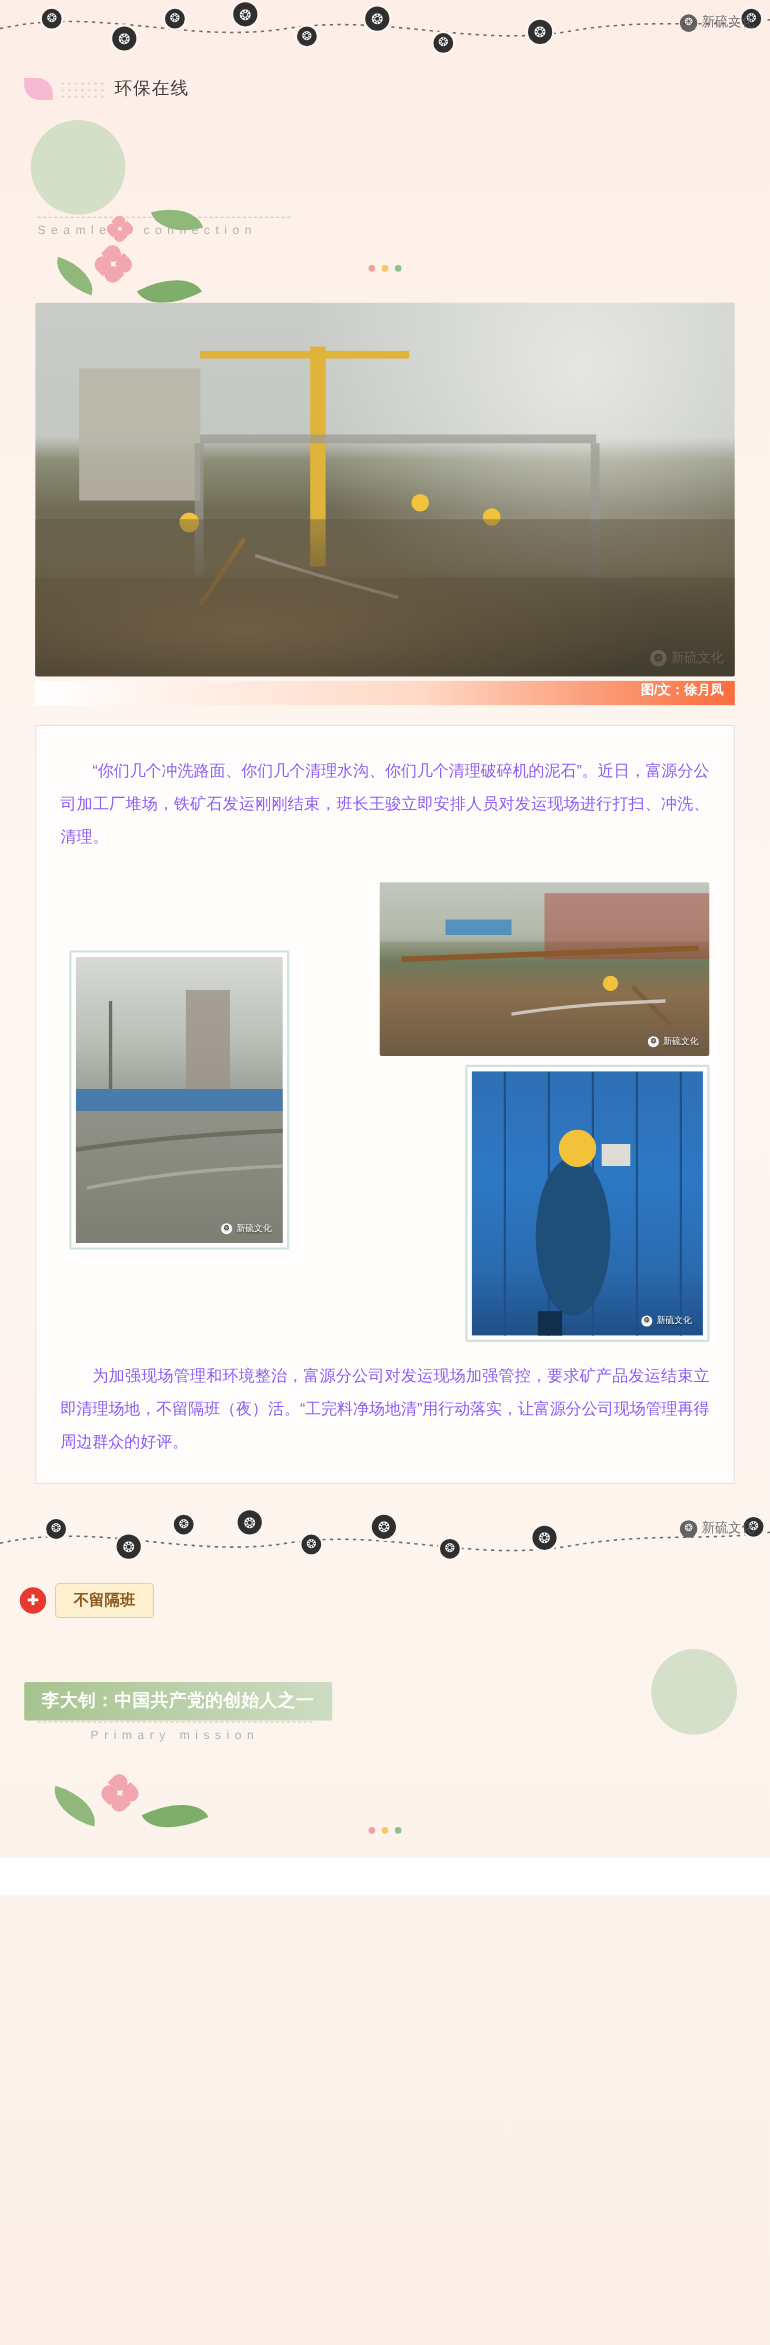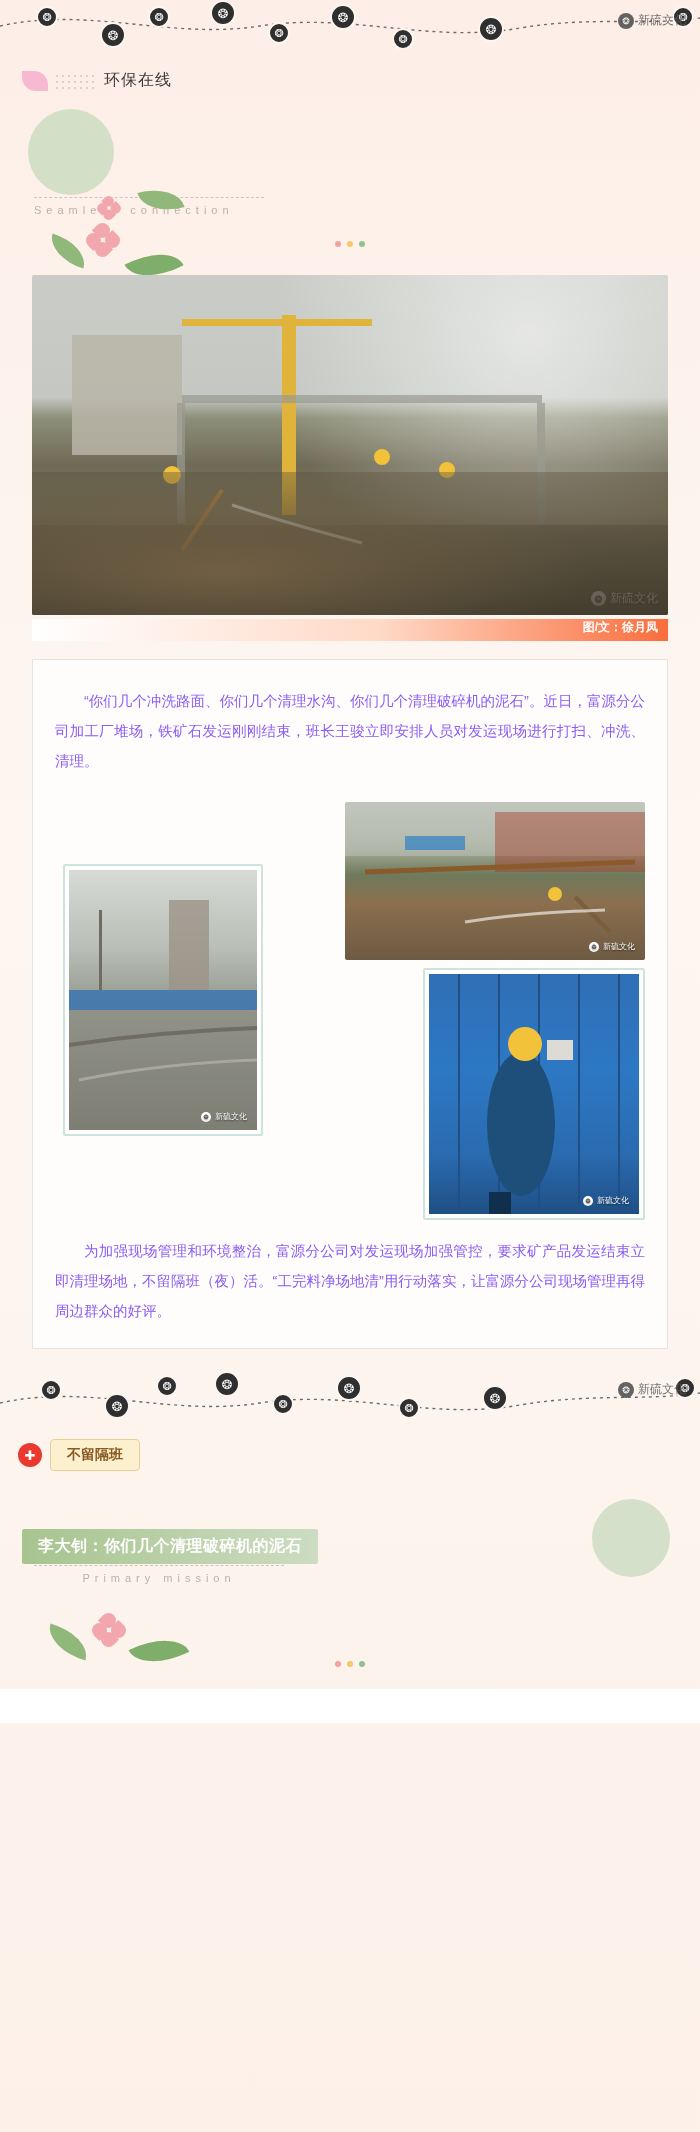--- a/index.html
+++ b/index.html
@@ -383,21 +383,21 @@
     </div>
   </div>
 
   <div class="party-head">
     <span class="star-badge">✚</span>
     <span class="party-tag">不留隔班</span>
   </div>
 
   <div class="headline-wrap2">
     <div class="blob-green2"></div>
-    <div class="headline-bar2">李大钊：你们几个清理破碎机的泥石</div>
+    <div class="headline-bar2">李大钊：中国共产党的创始人之一</div>
     <div class="headline-sub2">Primary mission</div>
   </div>
 
   <div style="position:relative;height:70px;">
     <div class="flower" style="left:92px; top:4px;">
       <span></span>
         <span></span>
         <span></span>
         <span></span>
     </div>

